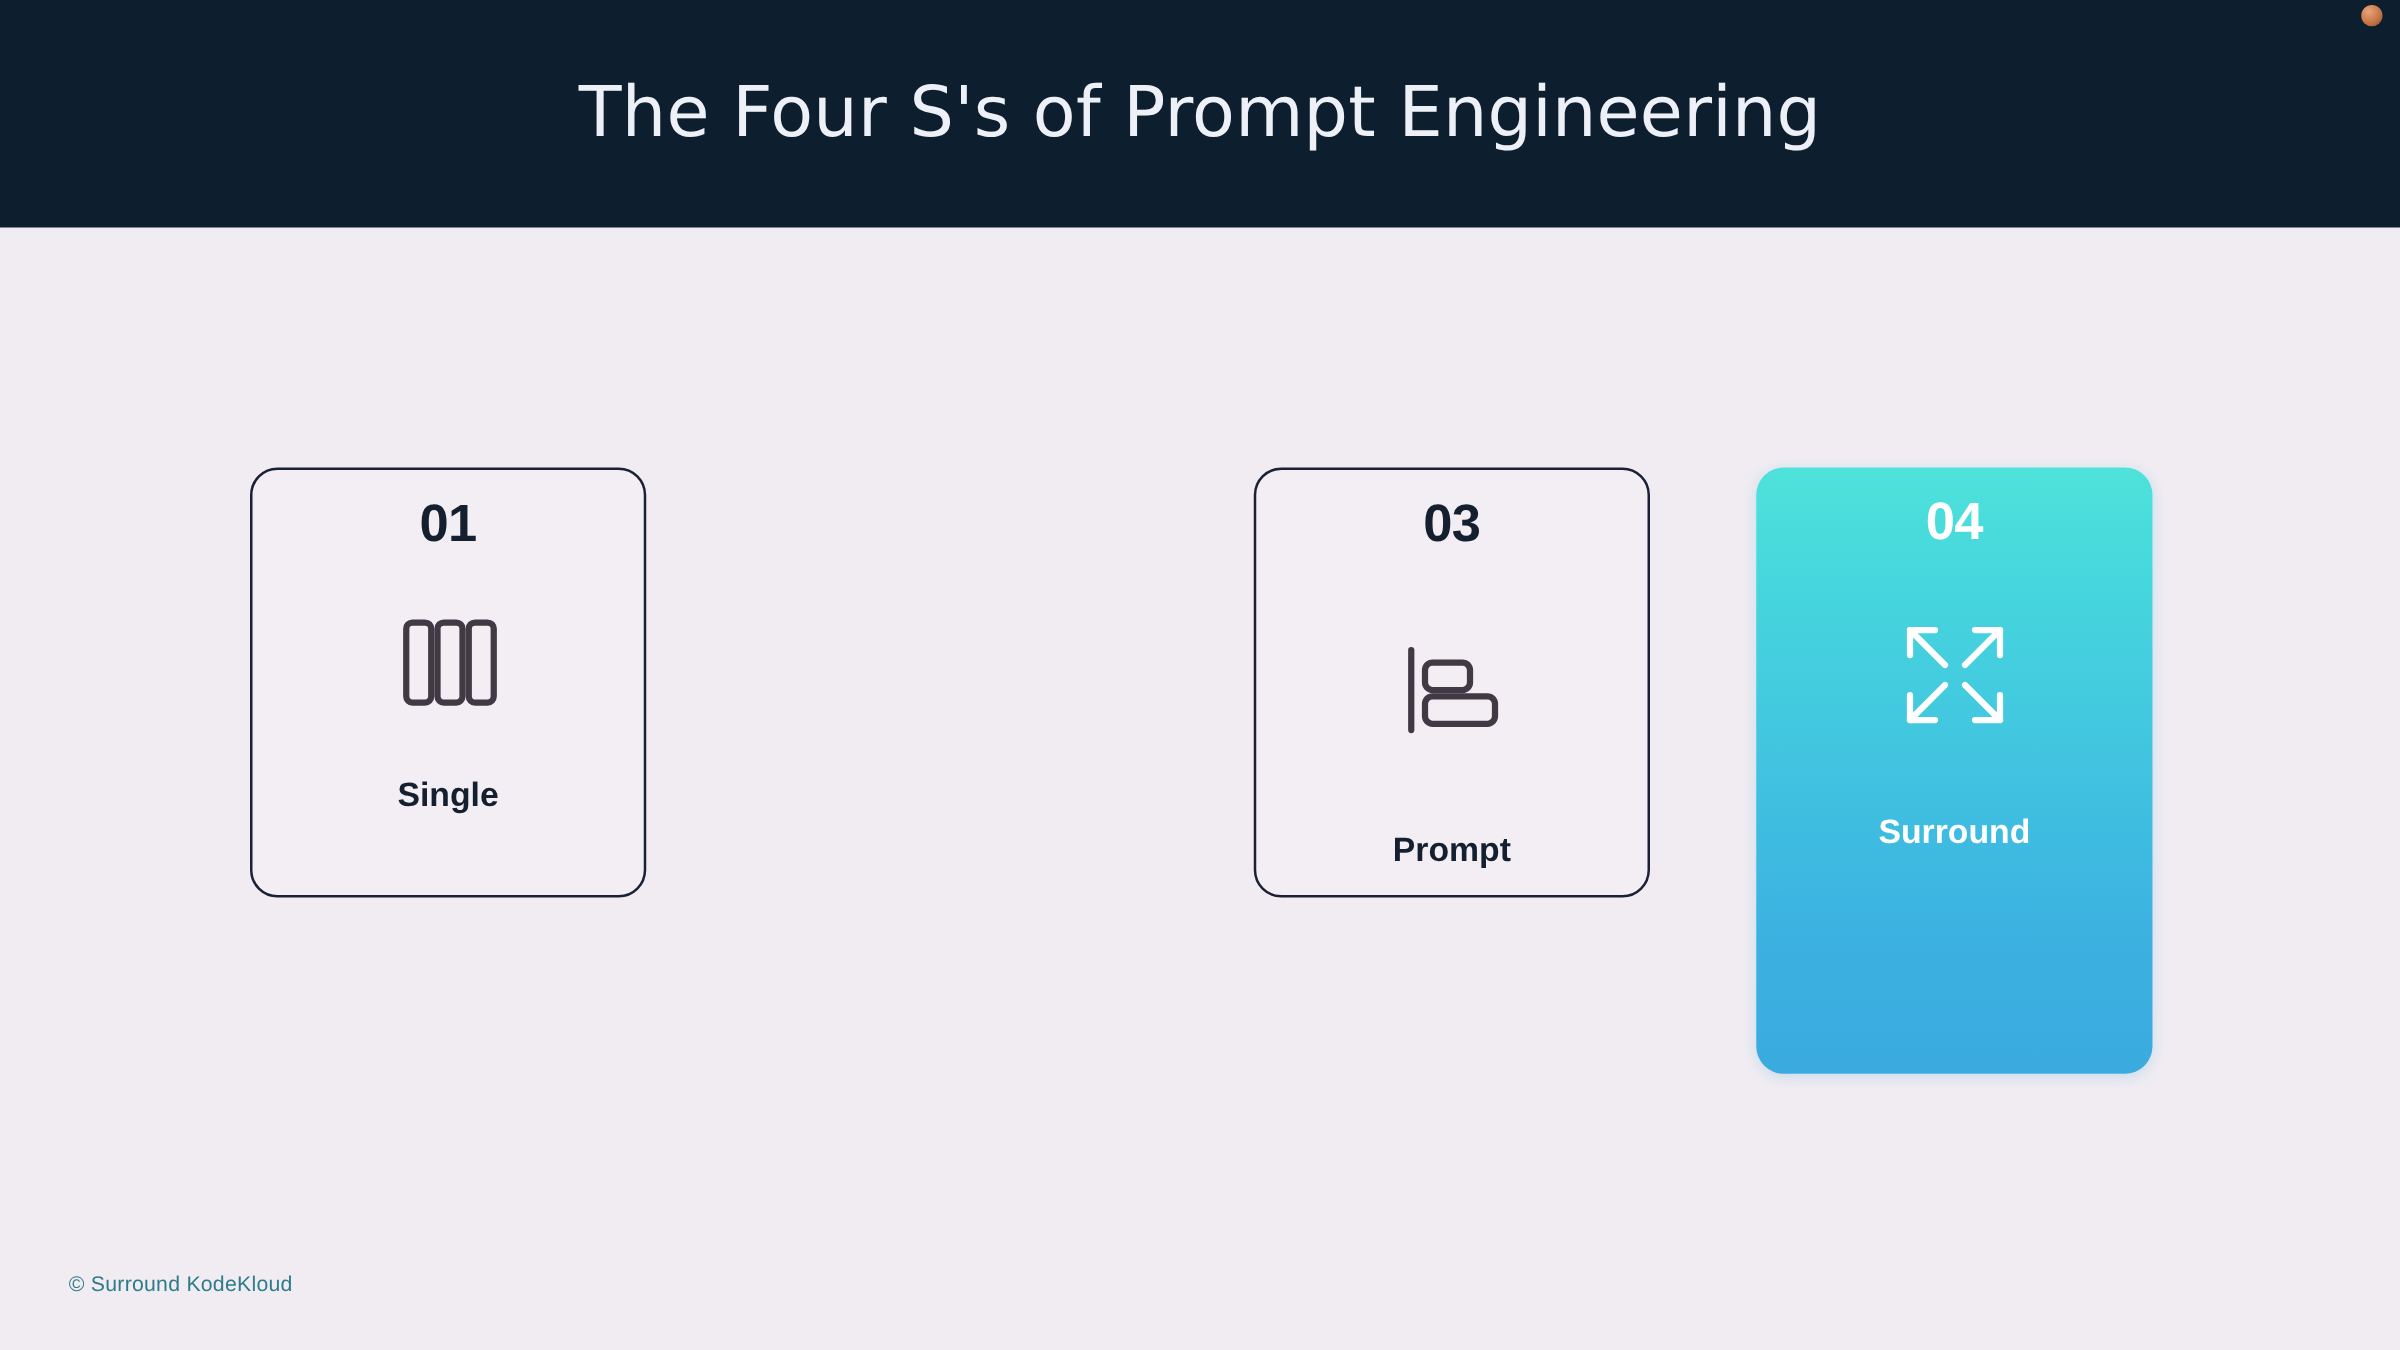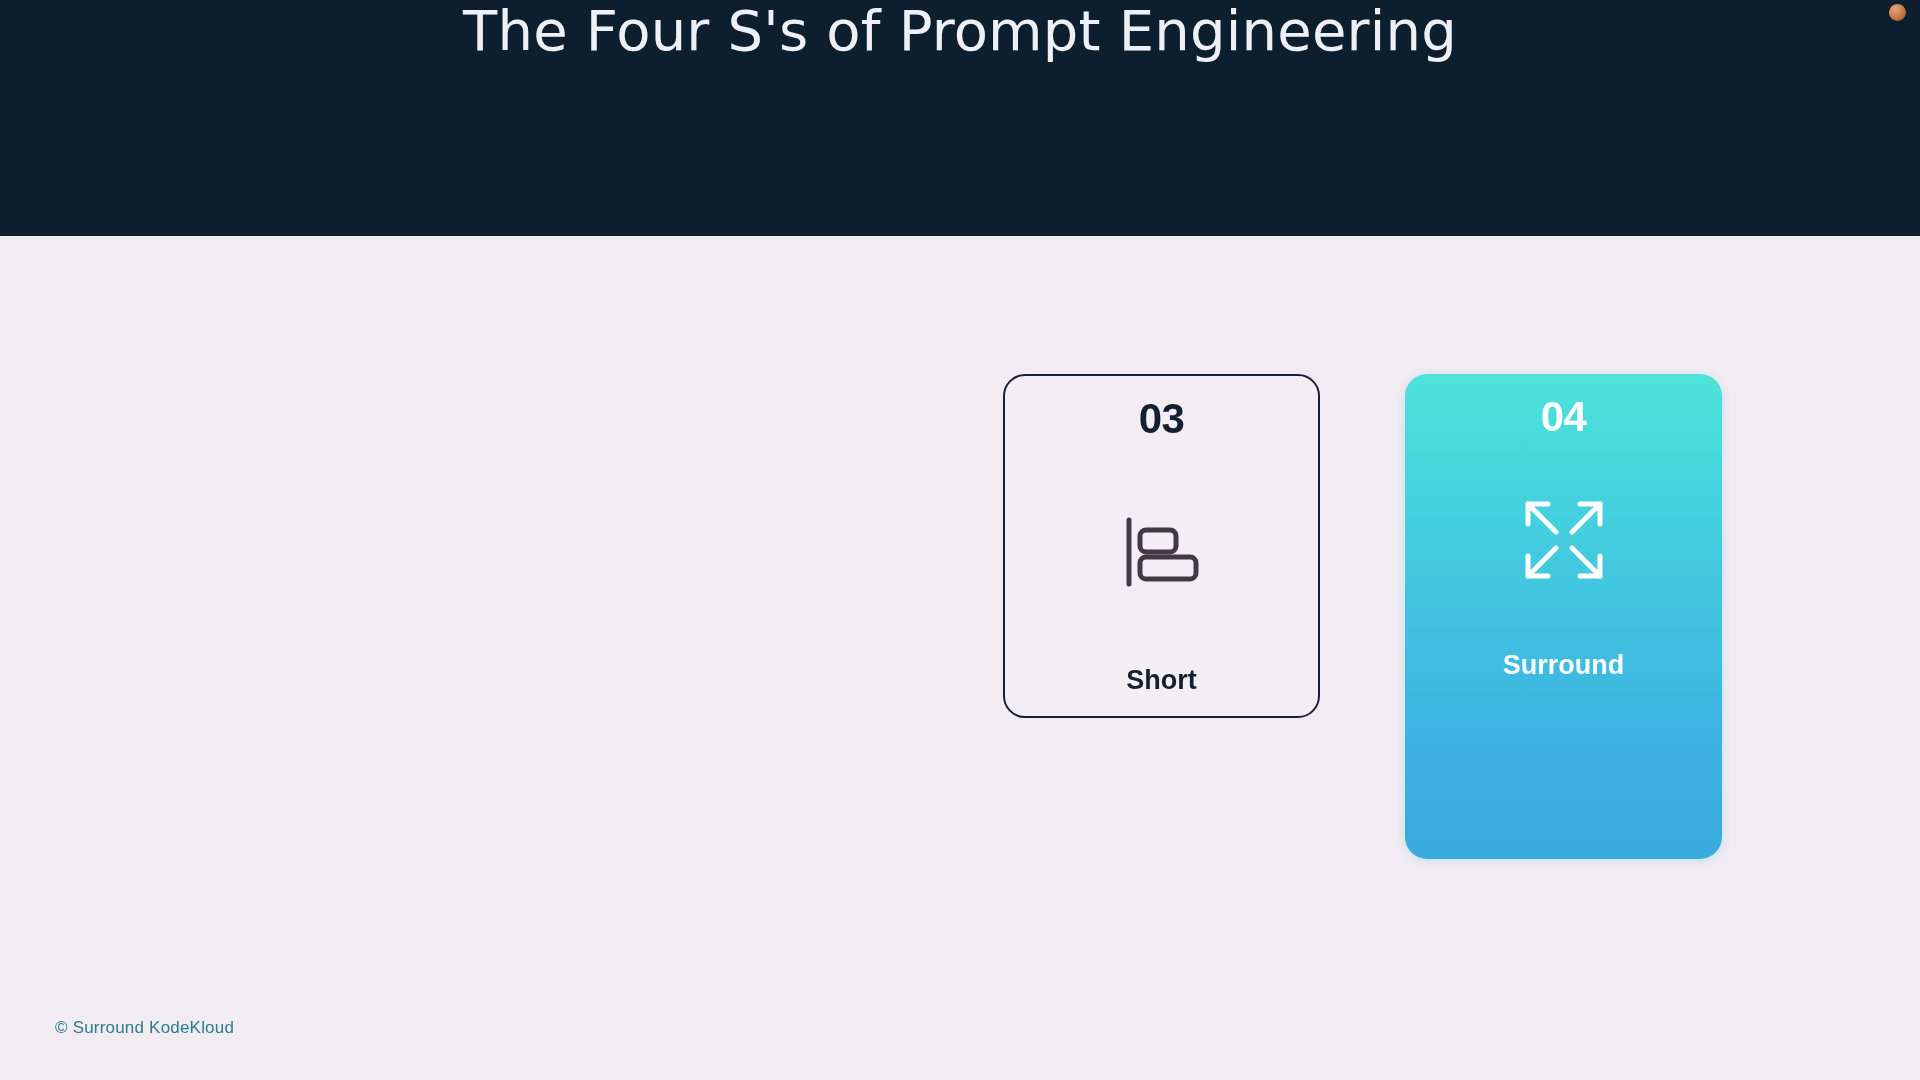--- a/index.html
+++ b/index.html
@@ -15,23 +15,24 @@
     background: #f0ecf2;
     position: relative;
   }
 
   
   .header-bar {
     position: absolute;
     top: 0;
     left: 0;
     width: 1920px;
-    height: 236px;
+    height: 182px;
     background: #0d1f2e;
     display: flex;
+    align-items: center;
     justify-content: center;
   }
 
   .slide-title {
     font-family: "DejaVu Sans", sans-serif;
     font-size: 56px;
     font-weight: 400;
     color: #eef0f8;
     letter-spacing: 0.2px;
     line-height: 1.1;
@@ -156,32 +157,43 @@
 
 <div class="header-bar">
   <h1 class="slide-title">The Four S's of Prompt Engineering</h1>
   <div class="corner-dot"></div>
 </div>
 
 <div class="stage">
 
   <div class="cards-row">
 
+    <div class="card plain card-1">
+      <div class="card-number">01</div>
+      <div class="icon-slot">
+        <svg width="100" height="100" viewBox="0 0 100 100" fill="none" aria-hidden="true">
+          <rect x="16" y="18" width="20" height="64" rx="5" stroke="#413a44" stroke-width="5"></rect>
+          <rect x="41" y="18" width="20" height="64" rx="5" stroke="#413a44" stroke-width="5"></rect>
+          <rect x="66" y="18" width="20" height="64" rx="5" stroke="#413a44" stroke-width="5"></rect>
+        </svg>
+      </div>
+      <div class="card-label">Single</div>
+    </div>
 
 
     <div class="card plain card-3">
       <div class="card-number">03</div>
       <div class="icon-slot">
         <svg width="100" height="100" viewBox="0 0 100 100" fill="none" aria-hidden="true">
           <line x1="17" y1="18" x2="17" y2="82" stroke="#413a44" stroke-width="5" stroke-linecap="round"></line>
           <rect x="28" y="28" width="36" height="22" rx="6" stroke="#413a44" stroke-width="5"></rect>
           <rect x="28" y="55" width="56" height="22" rx="6" stroke="#413a44" stroke-width="5"></rect>
         </svg>
       </div>
-      <div class="card-label">Short</div>
+      <div class="card-label">Prompt</div>
     </div>
 
     <div class="card featured card-4">
       <div class="card-number">04</div>
       <div class="icon-slot">
         <svg width="100" height="100" viewBox="0 0 100 100" fill="none" aria-hidden="true">
           <g stroke="#ffffff" stroke-width="5" stroke-linecap="round" stroke-linejoin="round">
             <polyline points="14,34 14,14 34,14"></polyline>
             <line x1="14" y1="14" x2="42" y2="42"></line>
             <polyline points="66,14 86,14 86,34"></polyline>

